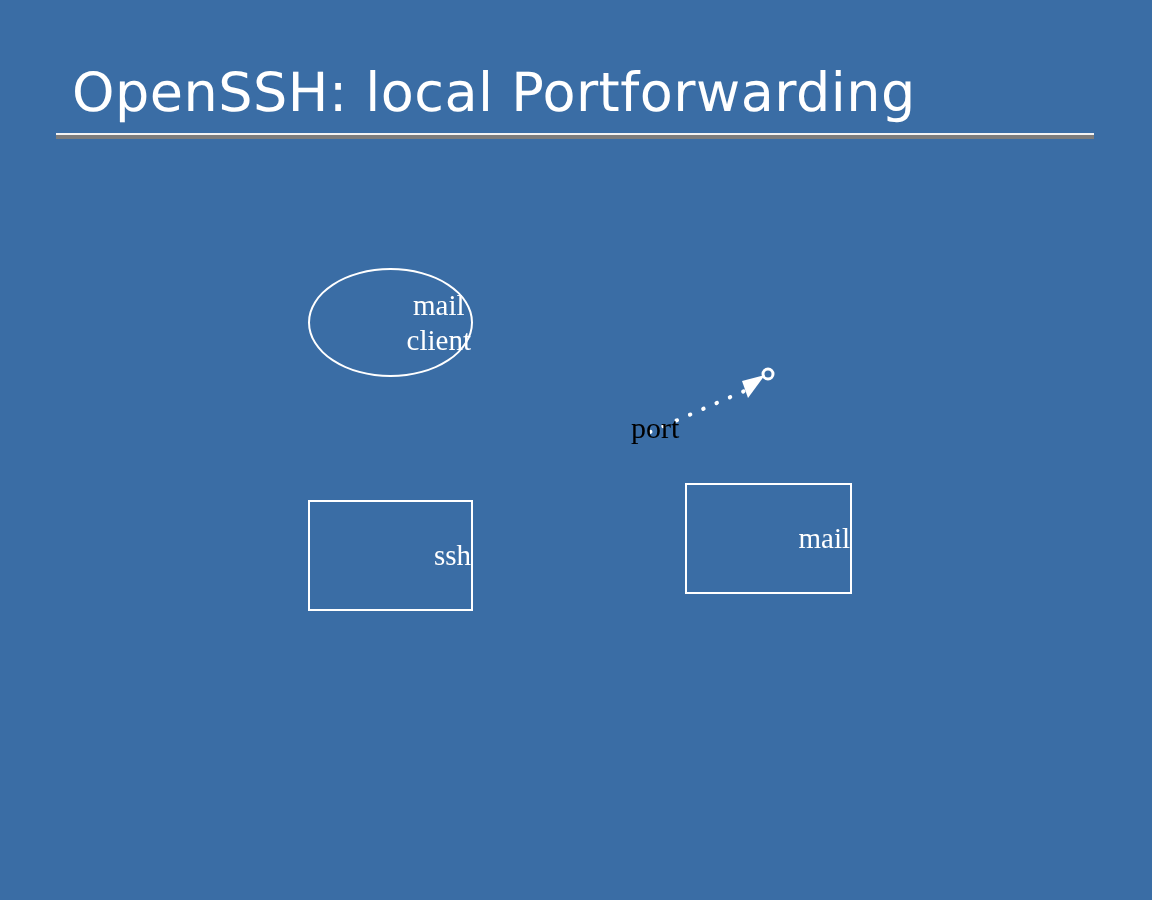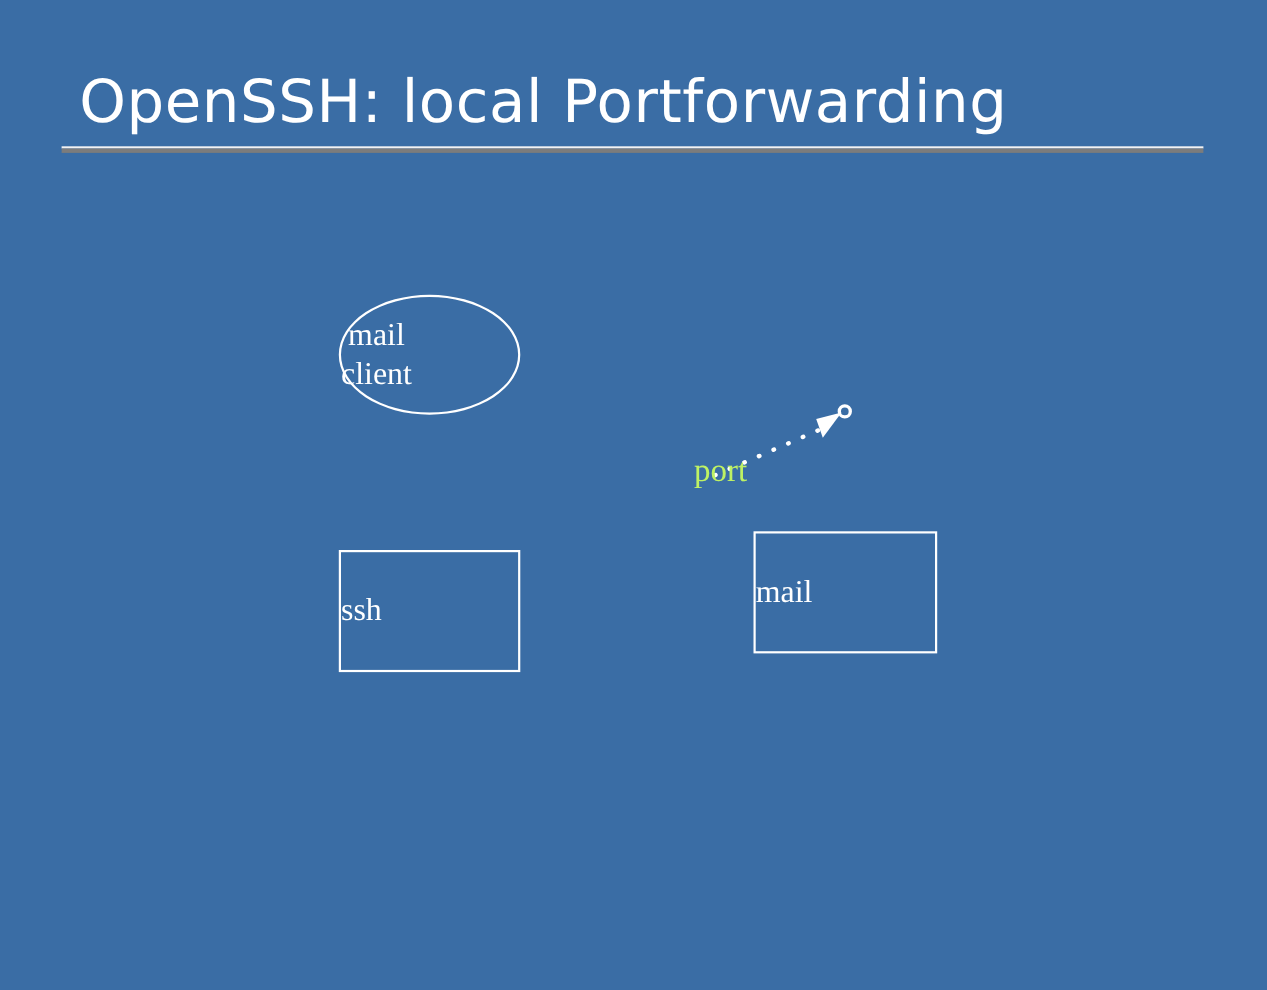--- a/index.html
+++ b/index.html
@@ -67,21 +67,21 @@
   }
 
   
   .node {
     position: absolute;
     box-sizing: border-box;
     border: 2px solid #ffffff;
     color: #ffffff;
     display: flex;
     align-items: center;
-    justify-content: flex-start;
+    justify-content: flex-end;
     text-align: center;
     font-family: "Liberation Serif", "DejaVu Serif", serif;
     font-size: 29px;
     line-height: 35px;
     font-weight: 400;
   }
   .node.ellipse {
     border-radius: 50%;
   }
   .node.rect {
@@ -95,21 +95,21 @@
   #node-mail-client { left: 308px; top: 268px; width: 165px; height: 109px; }
   #node-pop-server  { left: 685px; top: 271px; width: 167px; height: 102px; }
   #node-ssh         { left: 308px; top: 500px; width: 165px; height: 111px; }
   #node-sshd        { left: 685px; top: 483px; width: 167px; height: 111px; }
 
   
   #port-label {
     position: absolute;
     left: 631px;
     top: 411px;
-    color: #bef264;
+    color: #000000;
     font-family: "Liberation Serif", "DejaVu Serif", serif;
     font-size: 30px;
     line-height: 34px;
     white-space: nowrap;
   }
 
   
   #connectors {
     position: absolute;
     left: 0;

